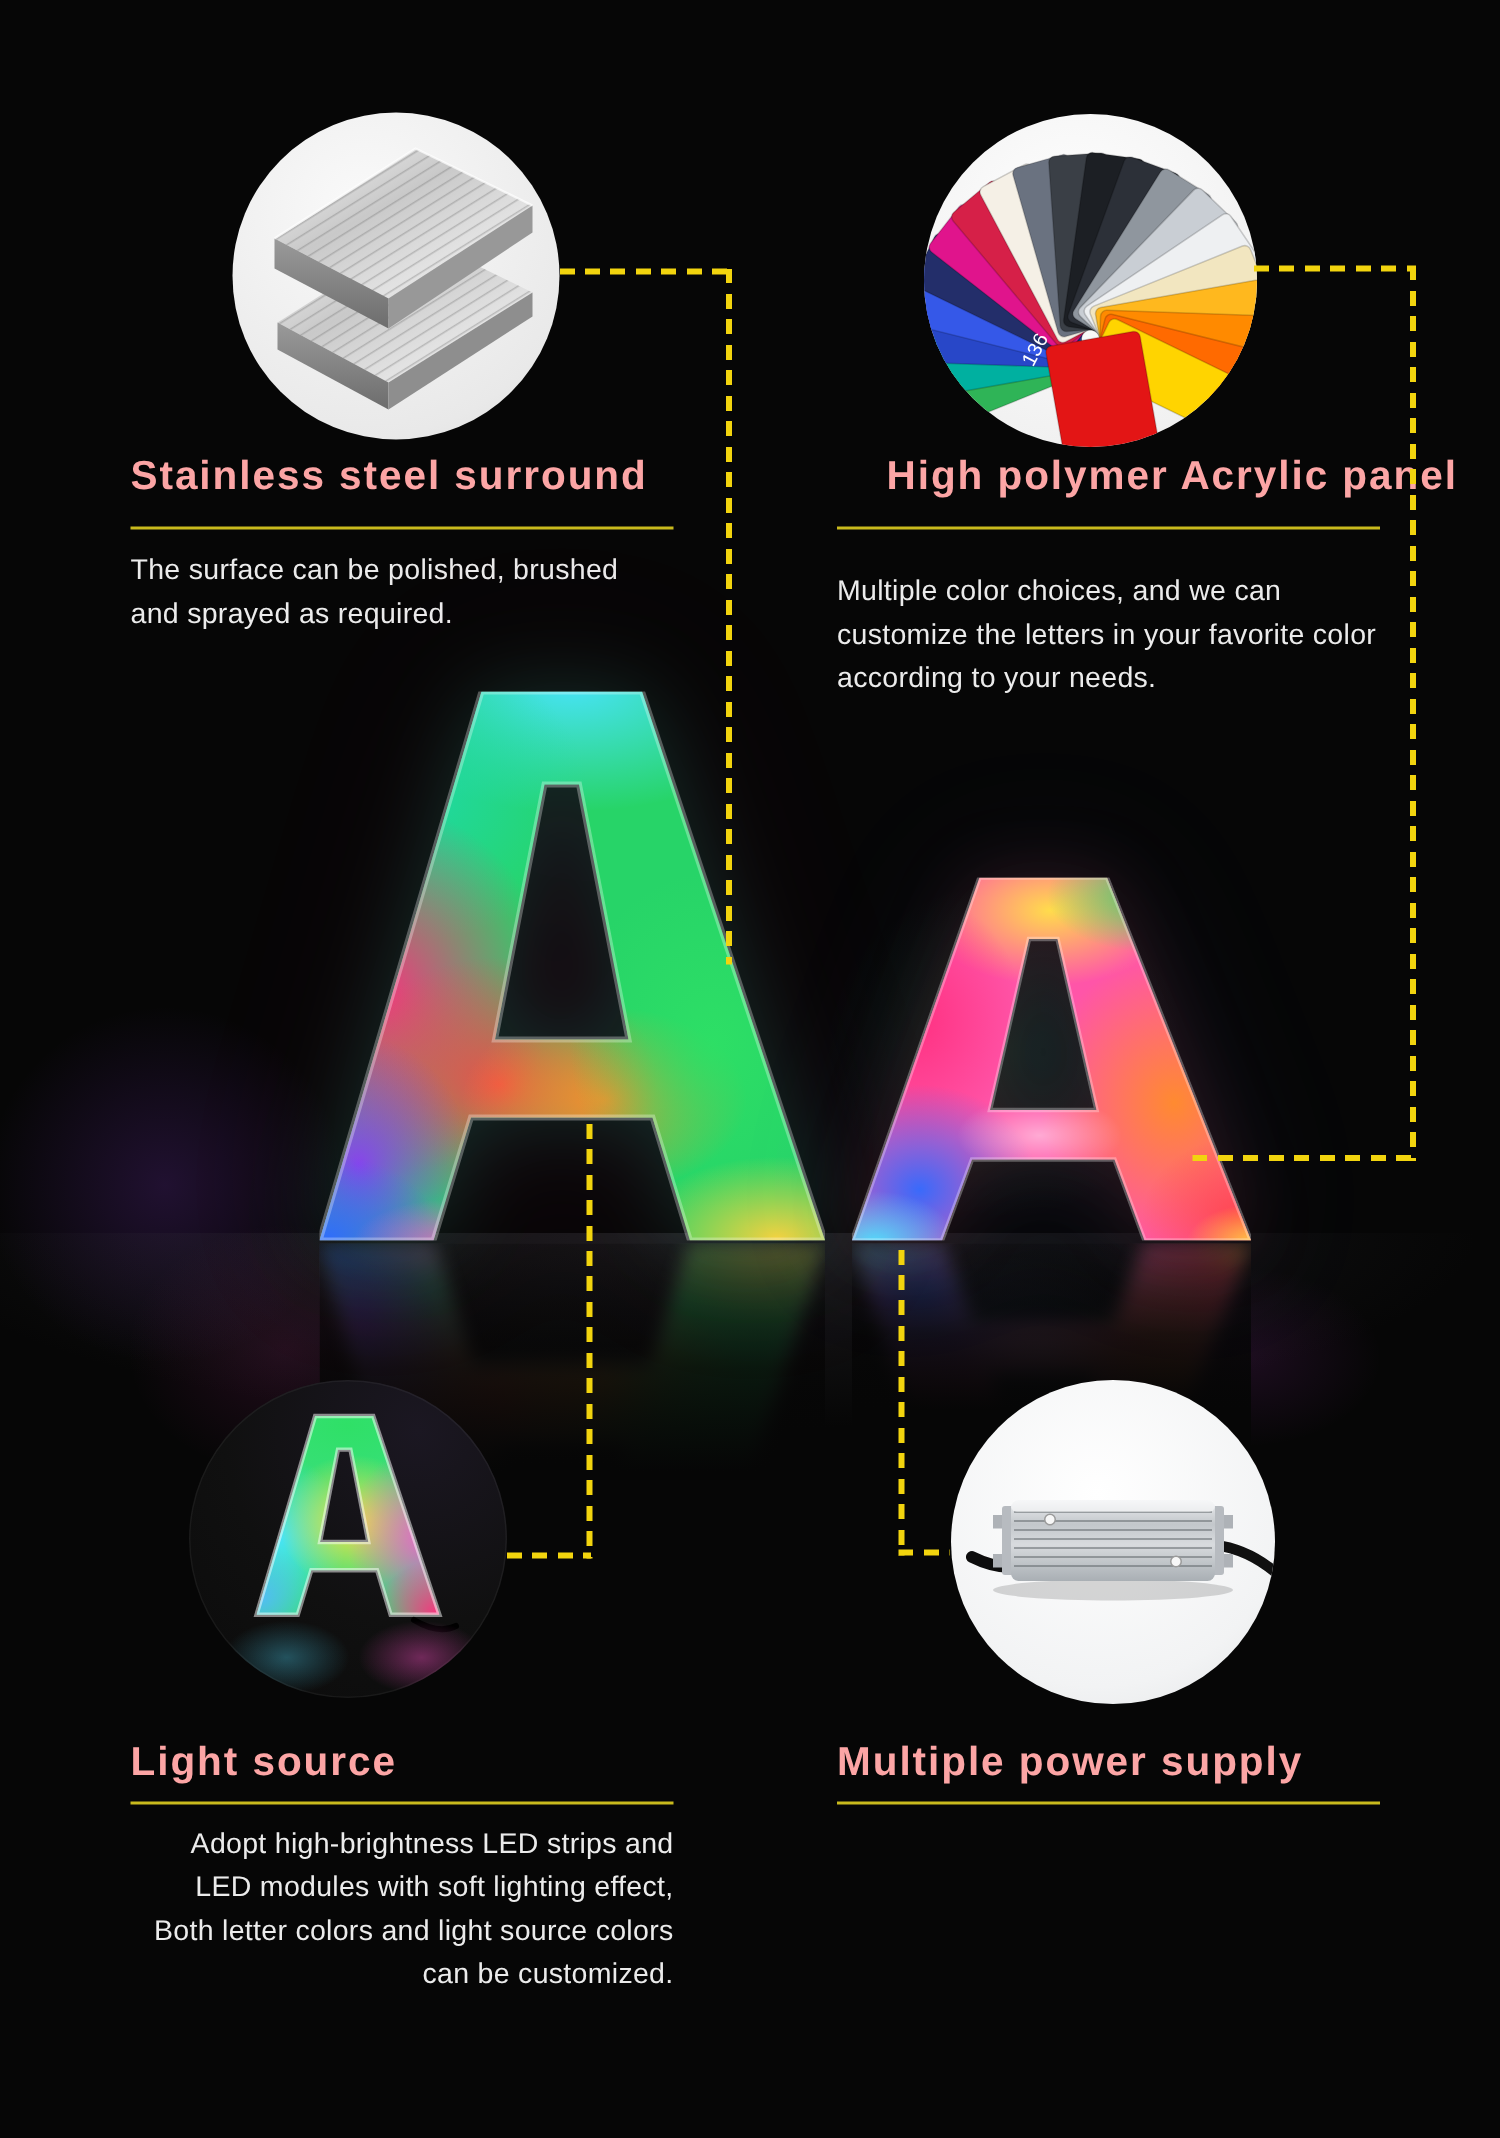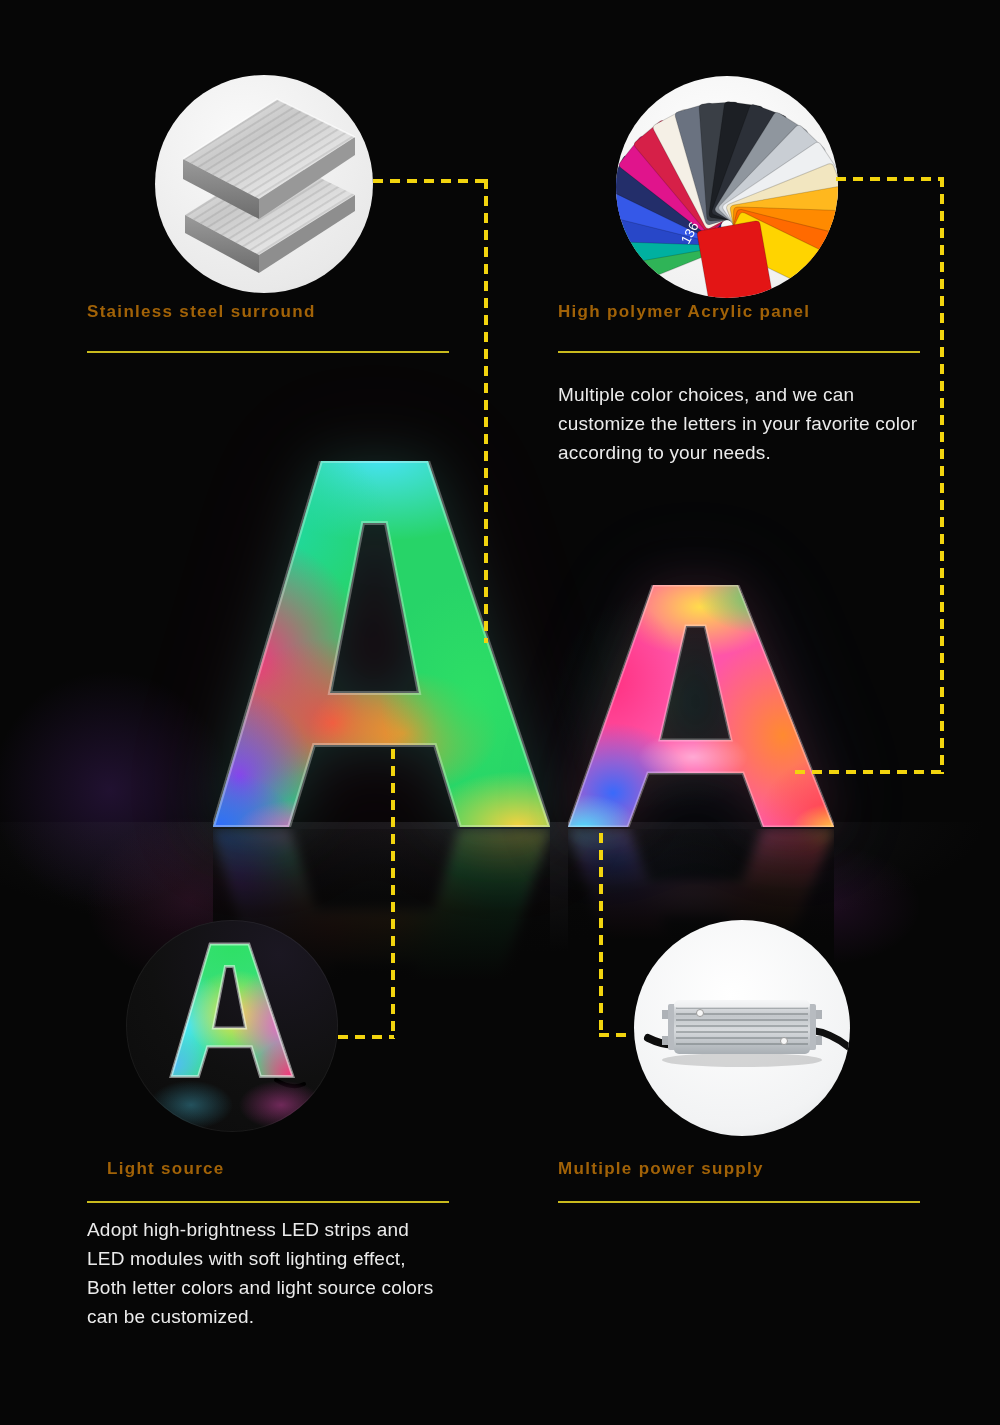--- a/index.html
+++ b/index.html
@@ -8,26 +8,26 @@
   
   .glow{position:absolute;border-radius:50%;pointer-events:none;}
   .glow-purple {left:-60px;top:620px;width:340px;height:340px;background:radial-gradient(closest-side,rgba(140,60,220,.20),transparent 70%);}
   .glow-magenta{left:40px;top:780px;width:300px;height:240px;background:radial-gradient(closest-side,rgba(220,50,170,.13),transparent 70%);}
   .glow-green  {left:500px;top:540px;width:340px;height:320px;background:radial-gradient(closest-side,rgba(40,200,100,.12),transparent 70%);}
   .glow-blue   {left:540px;top:810px;width:260px;height:180px;background:radial-gradient(closest-side,rgba(70,130,255,.14),transparent 70%);}
   .glow-violet {left:700px;top:820px;width:260px;height:170px;background:radial-gradient(closest-side,rgba(190,60,210,.12),transparent 70%);}
   .floor{position:absolute;left:0;top:822px;width:1000px;height:320px;
          background:radial-gradient(70% 55% at 46% 0%,rgba(62,62,68,.40),rgba(6,6,6,0) 75%);}
   
-  .feature-title{position:absolute;color:#a16207;font-size:17px;font-weight:700;letter-spacing:1.3px;white-space:nowrap;}
+  .feature-title{position:absolute;color:#fca5a5;font-size:27px;font-weight:700;letter-spacing:1.3px;white-space:nowrap;}
   .feature-underline{position:absolute;height:2px;background:#c9ba1d;}
   .feature-desc{position:absolute;width:362px;color:#ebebeb;font-size:19px;line-height:29px;letter-spacing:.2px;}
   #t-steel  {left:87px;top:302px;}  #u-steel  {left:87px;top:351px;width:362px;}  #d-steel  {left:87px;top:366px;}
-  #t-acrylic{left:558px;top:302px;} #u-acrylic{left:558px;top:351px;width:362px;} #d-acrylic{left:558px;top:380px;}
-  #t-light  {left:87px;top:1159px;margin-left:20px;} #u-light  {left:87px;top:1201px;width:362px;} #d-light  {left:87px;top:1215px;}
+  #t-acrylic{left:591px;top:302px;} #u-acrylic{left:558px;top:351px;width:362px;} #d-acrylic{left:558px;top:380px;}
+  #t-light  {left:87px;top:1159px;} #u-light  {left:87px;top:1201px;width:362px;} #d-light  {left:87px;top:1215px;text-align:right;}
   #t-power  {left:558px;top:1159px;}#u-power  {left:558px;top:1201px;width:362px;}#d-power  {left:558px;top:1215px;}
   
   .circle{position:absolute;border-radius:50%;overflow:hidden;z-index:3;}
   #c-steel {left:155px;top:75px;width:218px;height:218px;background:radial-gradient(circle at 40% 30%,#fafafa,#e9e9e9 75%,#dcdcdc);}
   #c-acrylic{left:616px;top:76px;width:222px;height:222px;background:radial-gradient(circle at 45% 35%,#ffffff,#f1f1f1 75%,#e3e3e3);}
   #c-light {left:126px;top:920px;width:212px;height:212px;background:radial-gradient(circle at 72% 16%,#1b1722,#101010 55%,#0b0b0b);box-shadow:inset 0 0 0 1px rgba(255,255,255,.05);}
   #c-power {left:634px;top:920px;width:216px;height:216px;background:radial-gradient(circle at 45% 35%,#ffffff,#f2f3f4 70%,#e2e4e6);}
   .circle svg{display:block;width:100%;height:100%;}
   .circle .cglow{position:absolute;pointer-events:none;}
   .cglow-pink{left:95px;top:150px;width:120px;height:70px;background:radial-gradient(closest-side,rgba(255,80,200,.40),transparent 70%);}
@@ -346,20 +346,21 @@
         <line x1="42" y1="124" x2="174" y2="124"></line>
       </g>
       <rect x="40" y="80" width="136" height="8" rx="4" fill="rgba(255,255,255,.5)"></rect>
       <circle cx="66" cy="93" r="3.5" fill="#f7f7f7" stroke="#9b9b9b"></circle>
       <circle cx="150" cy="121" r="3.5" fill="#f7f7f7" stroke="#9b9b9b"></circle>
     </svg>
   </div>
 
   <div class="feature-title" id="t-steel">Stainless steel surround</div>
   <div class="feature-underline" id="u-steel"></div>
+  <div class="feature-desc" id="d-steel">The surface can be polished, brushed and sprayed as required.</div>
 
   <div class="feature-title" id="t-acrylic">High polymer Acrylic panel</div>
   <div class="feature-underline" id="u-acrylic"></div>
   <div class="feature-desc" id="d-acrylic">Multiple color choices, and we can customize the letters in your favorite color according to your needs.</div>
 
   <div class="feature-title" id="t-light">Light source</div>
   <div class="feature-underline" id="u-light"></div>
   <div class="feature-desc" id="d-light">Adopt high-brightness LED strips and LED modules with soft lighting effect, Both letter colors and light source colors can be customized.</div>
 
   <div class="feature-title" id="t-power">Multiple power supply</div>

